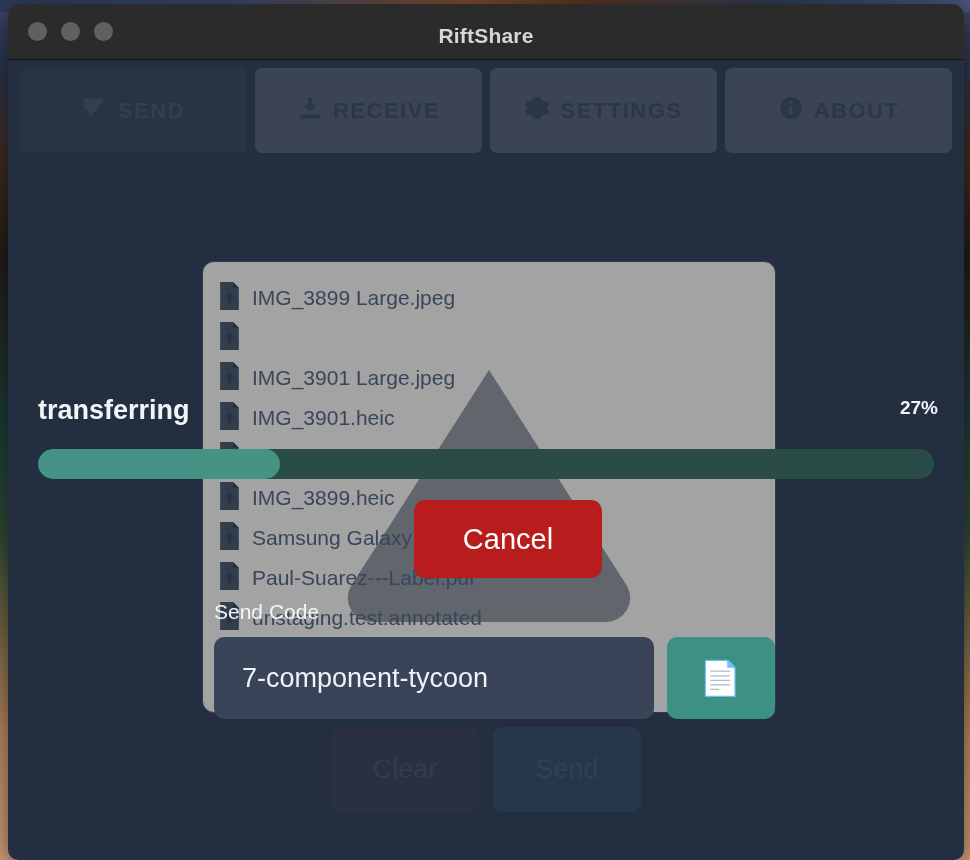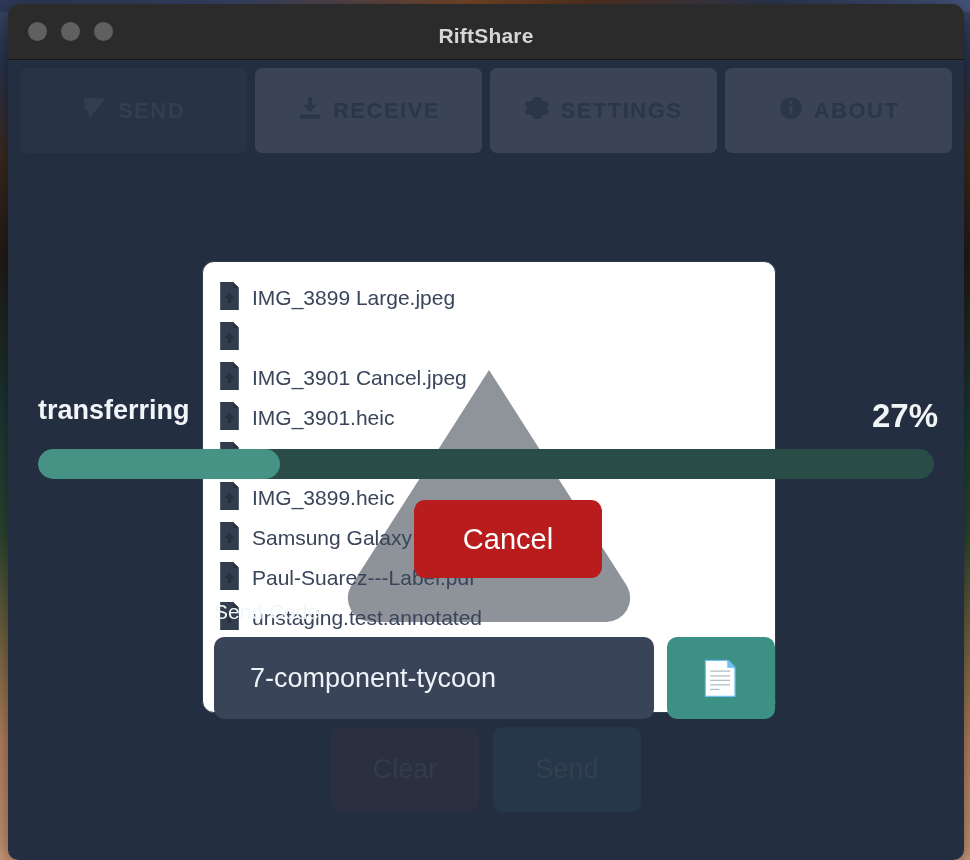--- a/index.html
+++ b/index.html
@@ -76,21 +76,21 @@
   .tab.active { background: #283444; }
   .tab svg { width: 26px; height: 26px; fill: #2b3748; flex: none; }
   .tab.active svg { fill: #333e52; }
   .tab.active .tab-label { color: #333e52; }
 
   
   #panel {
     position: absolute;
     left: 194px; top: 201px;
     width: 574px; height: 452px;
-    background: #ffffff;
+    background: #a3a3a3;
     border: 1px solid #313c4b;
     border-radius: 12px;
     overflow: hidden;
   }
   #drop-arrow {
     position: absolute;
     left: 50%; top: 90px;
     transform: translateX(-50%);
     width: 300px; height: 270px;
     opacity: .5;
@@ -129,21 +129,21 @@
   
   #overlay { position: absolute; inset: 0; pointer-events: none; }
   #overlay > * { pointer-events: auto; }
 
   #status-text {
     position: absolute; left: 30px; top: 335px;
     color: #f2f5f8; font-size: 27px; font-weight: bold;
   }
   #percent-text {
     position: absolute; right: 26px; top: 337px;
-    color: #f2f5f8; font-size: 33px; font-weight: bold;
+    color: #f2f5f8; font-size: 19px; font-weight: bold;
   }
   #progress-track {
     position: absolute; left: 30px; top: 389px;
     width: 896px; height: 30px;
     background: #2a4c47;
     border-radius: 15px;
     overflow: hidden;
   }
   #progress-fill {
     height: 100%;
@@ -162,21 +162,21 @@
   #sendcode-label {
     position: absolute; left: 206px; top: 540px;
     color: #f3f6f9; font-size: 21px;
   }
   #sendcode-input {
     position: absolute; left: 206px; top: 577px;
     width: 440px; height: 82px;
     background: #3a4458;
     border-radius: 10px;
     display:flex; align-items:center;
-    padding-left: 36px;
+    padding-left: 28px;
     color: #eef3f8; font-size: 27px;
     cursor: text;
   }
   #copy-btn {
     position: absolute; left: 659px; top: 577px;
     width: 108px; height: 82px;
     background: #3d9184;
     border-radius: 10px;
     display:flex; align-items:center; justify-content:center;
     font-size: 34px; line-height: 1;
@@ -267,21 +267,21 @@
                 <path d="M13 0l5 5h-5z" fill="#26313f"></path>
                 <path d="M10 9l4 5h-2.5v4h-3v-4H6z" fill="#26313f"></path>
               </svg></span>
         </div>
         <div class="file-row">
           <span><svg viewBox="0 0 20 24">
                 <path d="M2 0h11l5 5v19H2z"></path>
                 <path d="M13 0l5 5h-5z" fill="#26313f"></path>
                 <path d="M10 9l4 5h-2.5v4h-3v-4H6z" fill="#26313f"></path>
               </svg></span>
-          <span class="file-name">IMG_3901 Cancel.jpeg</span>
+          <span class="file-name">IMG_3901 Large.jpeg</span>
         </div>
         <div class="file-row">
           <span><svg viewBox="0 0 20 24">
                 <path d="M2 0h11l5 5v19H2z"></path>
                 <path d="M13 0l5 5h-5z" fill="#26313f"></path>
                 <path d="M10 9l4 5h-2.5v4h-3v-4H6z" fill="#26313f"></path>
               </svg></span>
           <span class="file-name">IMG_3901.heic</span>
         </div>
         <div class="file-row">

